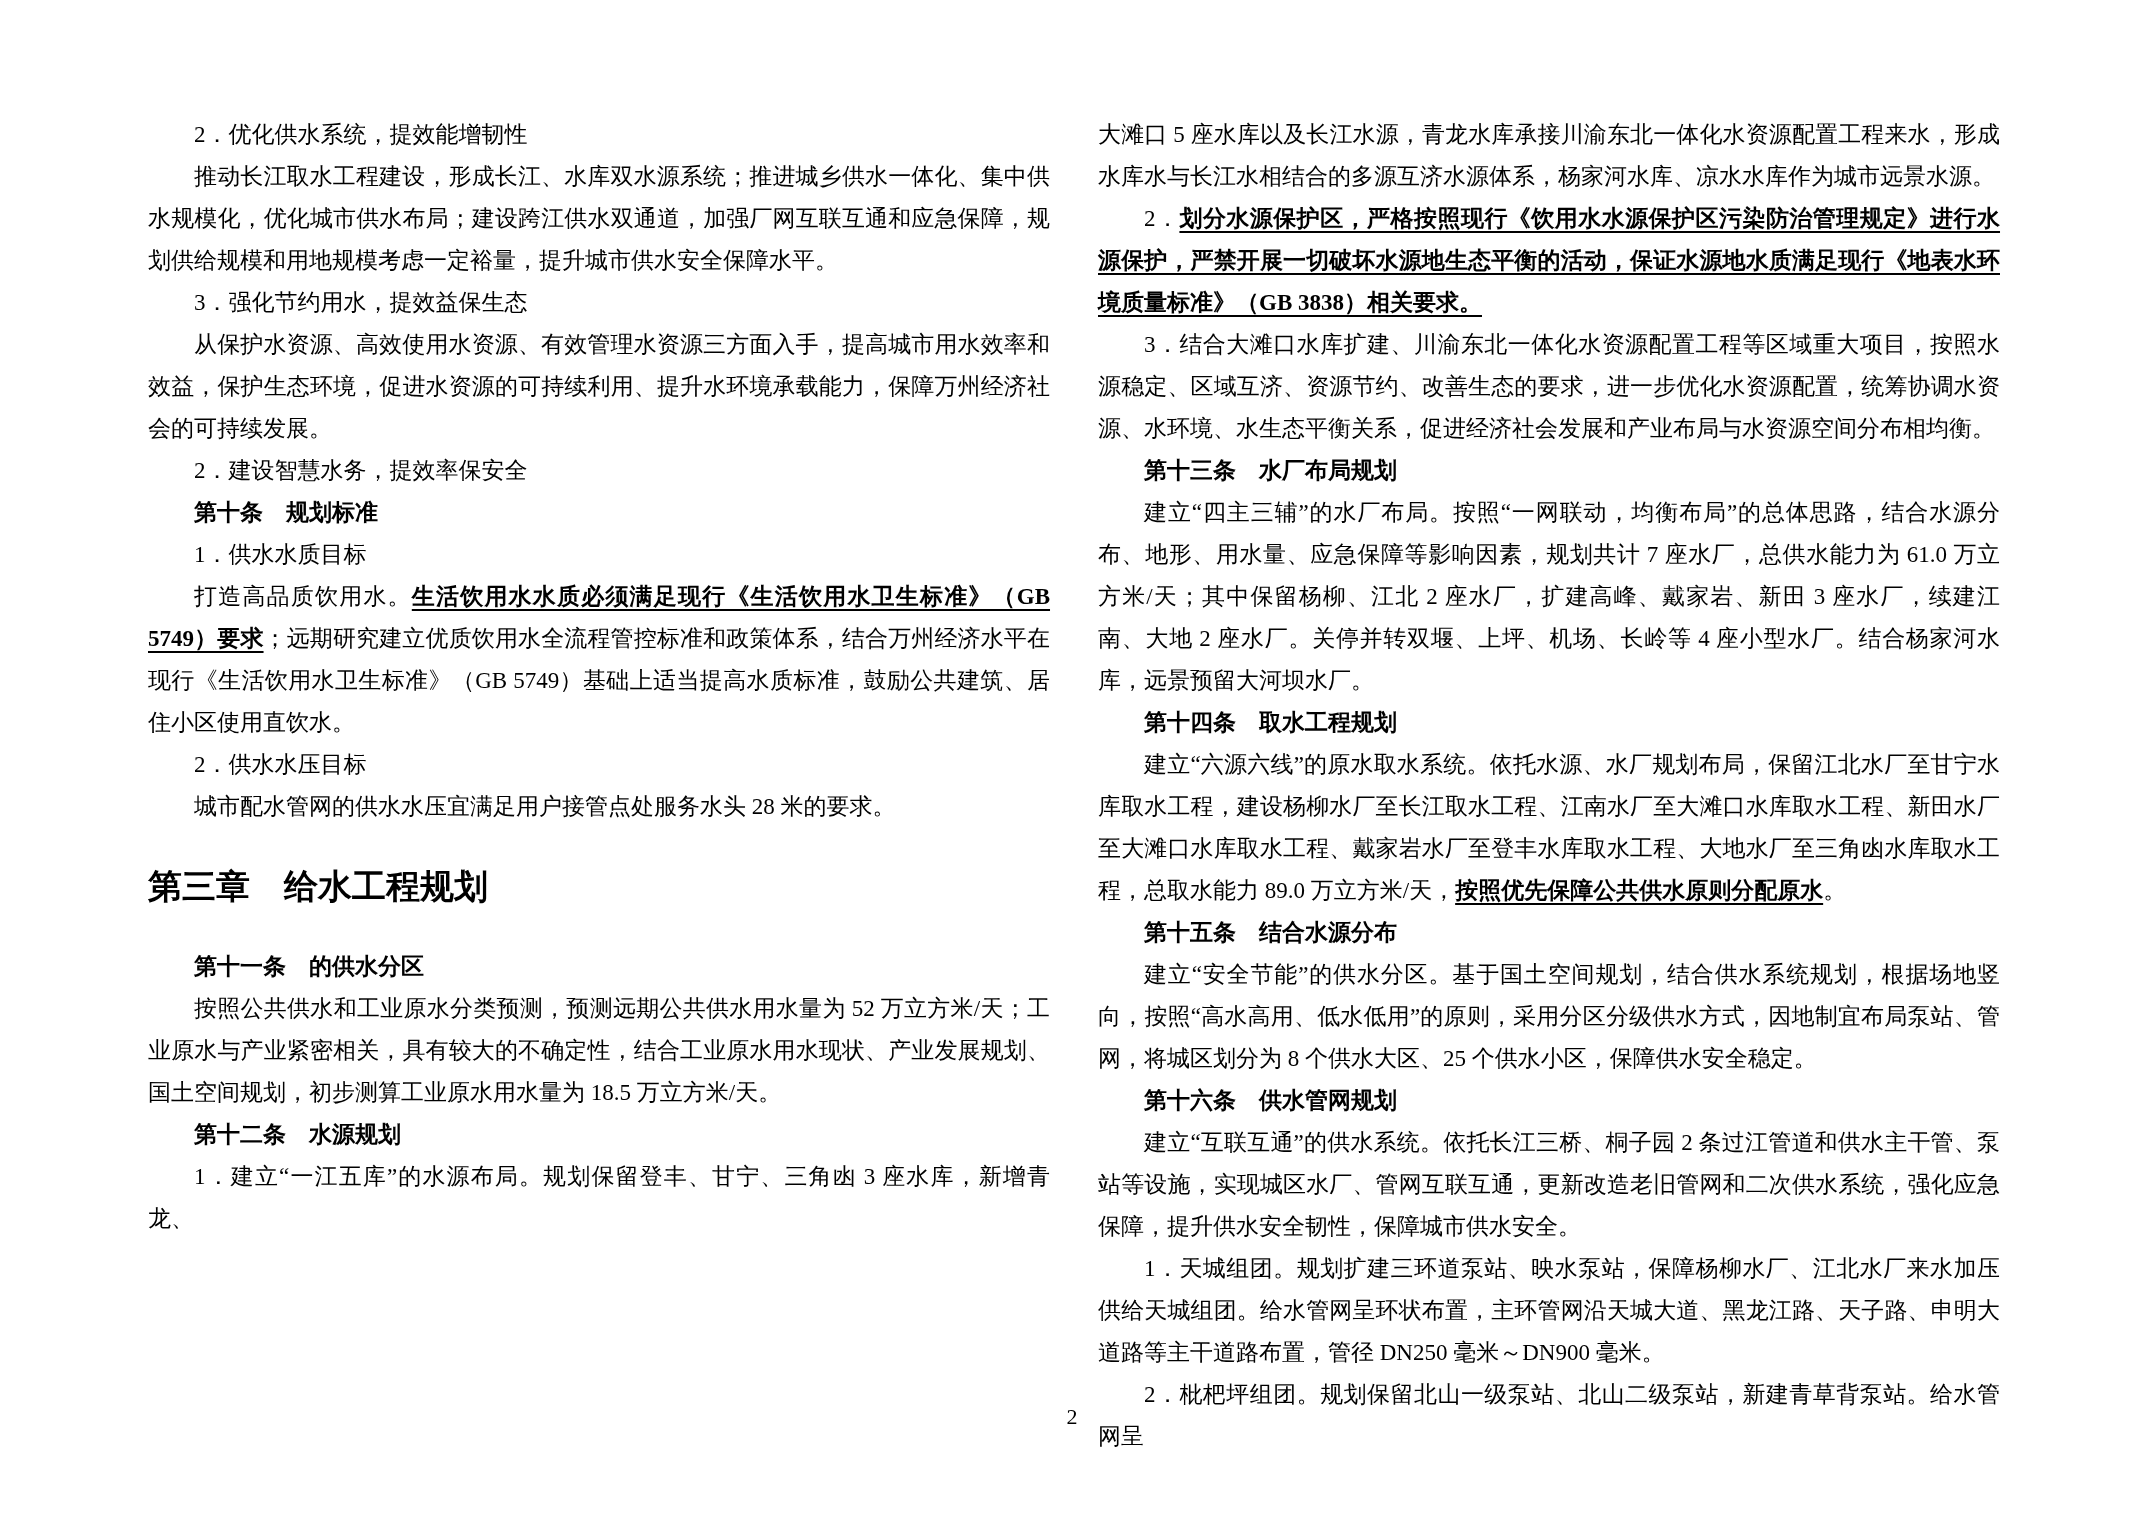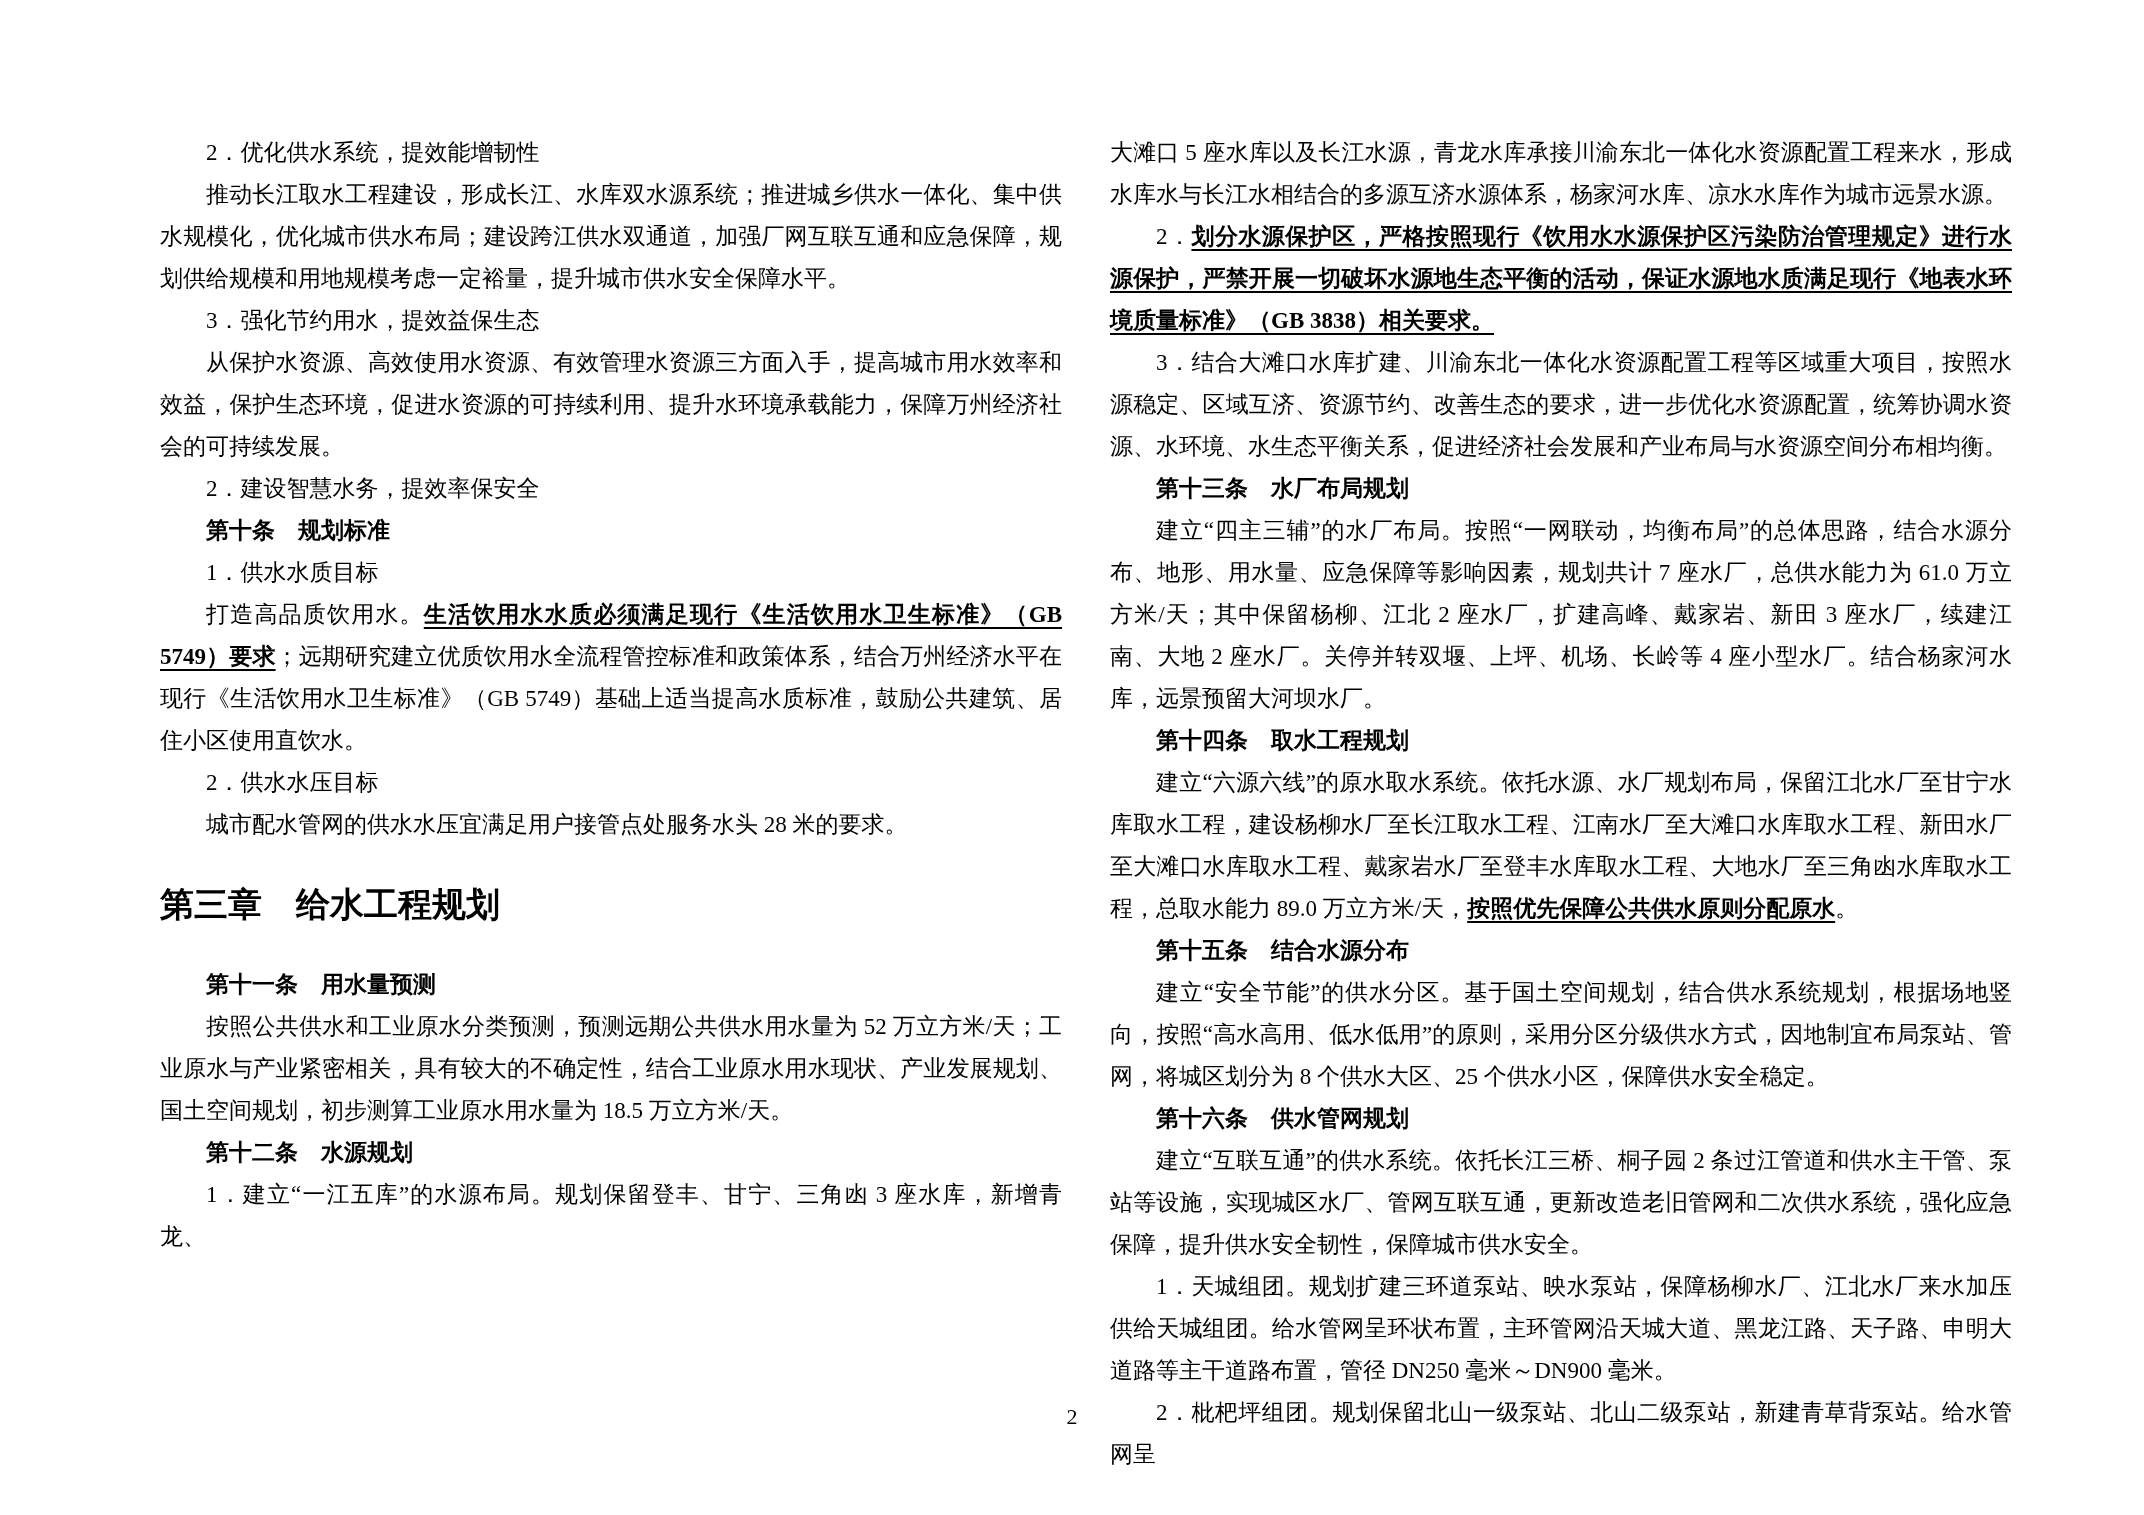--- a/index.html
+++ b/index.html
@@ -8,25 +8,24 @@
     width:2144px;height:1515px;
     background:#ffffff;
     color:#000;
     font-family:"Liberation Serif","DejaVu Serif",serif;
     font-size:23px;
     line-height:42px;
     overflow:hidden;
   }
   .col{
     position:absolute;
-    top:132px;
+    top:114px;
     width:902px;
     text-align:justify;
     text-justify:inter-ideograph;
-    margin-left:12px;
   }
   .col-left{left:148px;}
   .col-right{left:1098px;}
   .col p{margin:0;padding:0;text-indent:2em;}
   .col p.continuation{text-indent:0;}
   .col p.article-heading{font-weight:bold;}
   .col p.chapter-heading{
     text-indent:0;
     font-weight:bold;
     font-size:34px;
@@ -58,21 +57,21 @@
       <p class="body"><span>推动长江取水工程建设，形成长江、水库双水源系统；推进城乡供水一体化、集中供水规模化，优化城市供水布局；建设跨江供水双通道，加强厂网互联互通和应急保障，规划供给规模和用地规模考虑一定裕量，提升城市供水安全保障水平。</span></p>
       <p class="body"><span>3．强化节约用水，提效益保生态</span></p>
       <p class="body"><span>从保护水资源、高效使用水资源、有效管理水资源三方面入手，提高城市用水效率和效益，保护生态环境，促进水资源的可持续利用、提升水环境承载能力，保障万州经济社会的可持续发展。</span></p>
       <p class="body"><span>2．建设智慧水务，提效率保安全</span></p>
       <p class="article-heading"><span>第十条　规划标准</span></p>
       <p class="body"><span>1．供水水质目标</span></p>
       <p class="body"><span>打造高品质饮用水。</span><span class="b u">生活饮用水水质必须满足现行《生活饮用水卫生标准》（GB 5749）要求</span><span>；远期研究建立优质饮用水全流程管控标准和政策体系，结合万州经济水平在现行《生活饮用水卫生标准》（GB 5749）基础上适当提高水质标准，鼓励公共建筑、居住小区使用直饮水。</span></p>
       <p class="body"><span>2．供水水压目标</span></p>
       <p class="body"><span>城市配水管网的供水水压宜满足用户接管点处服务水头 28 米的要求。</span></p>
       <p class="chapter-heading"><span>第三章　给水工程规划</span></p>
-      <p class="article-heading"><span>第十一条　用水量预测</span></p>
+      <p class="article-heading"><span>第十一条　的供水分区</span></p>
       <p class="body"><span>按照公共供水和工业原水分类预测，预测远期公共供水用水量为 52 万立方米/天；工业原水与产业紧密相关，具有较大的不确定性，结合工业原水用水现状、产业发展规划、国土空间规划，初步测算工业原水用水量为 18.5 万立方米/天。</span></p>
       <p class="article-heading"><span>第十二条　水源规划</span></p>
       <p class="body"><span>1．建立“一江五库”的水源布局。规划保留登丰、甘宁、三角凼 3 座水库，新增青龙、</span></p>
     </div>
   <div class="col col-right">
       <p class="continuation"><span>大滩口 5 座水库以及长江水源，青龙水库承接川渝东北一体化水资源配置工程来水，形成水库水与长江水相结合的多源互济水源体系，杨家河水库、凉水水库作为城市远景水源。</span></p>
       <p class="body"><span>2．</span><span class="b u">划分水源保护区，严格按照现行《饮用水水源保护区污染防治管理规定》进行水源保护，严禁开展一切破坏水源地生态平衡的活动，保证水源地水质满足现行《地表水环境质量标准》（GB 3838）相关要求。</span></p>
       <p class="body"><span>3．结合大滩口水库扩建、川渝东北一体化水资源配置工程等区域重大项目，按照水源稳定、区域互济、资源节约、改善生态的要求，进一步优化水资源配置，统筹协调水资源、水环境、水生态平衡关系，促进经济社会发展和产业布局与水资源空间分布相均衡。</span></p>
       <p class="article-heading"><span>第十三条　水厂布局规划</span></p>
       <p class="body"><span>建立“四主三辅”的水厂布局。按照“一网联动，均衡布局”的总体思路，结合水源分布、地形、用水量、应急保障等影响因素，规划共计 7 座水厂，总供水能力为 61.0 万立方米/天；其中保留杨柳、江北 2 座水厂，扩建高峰、戴家岩、新田 3 座水厂，续建江南、大地 2 座水厂。关停并转双堰、上坪、机场、长岭等 4 座小型水厂。结合杨家河水库，远景预留大河坝水厂。</span></p>

